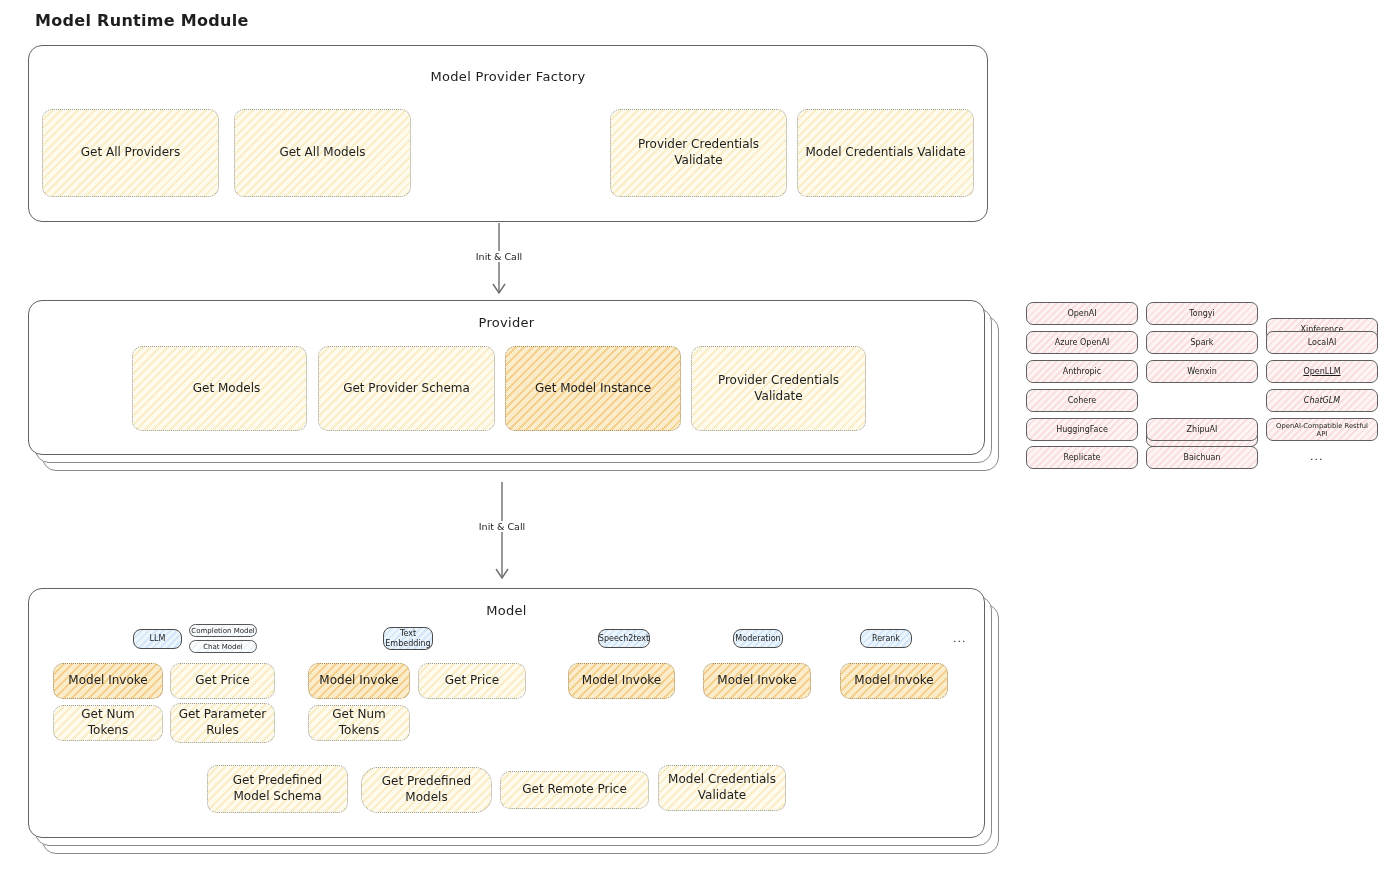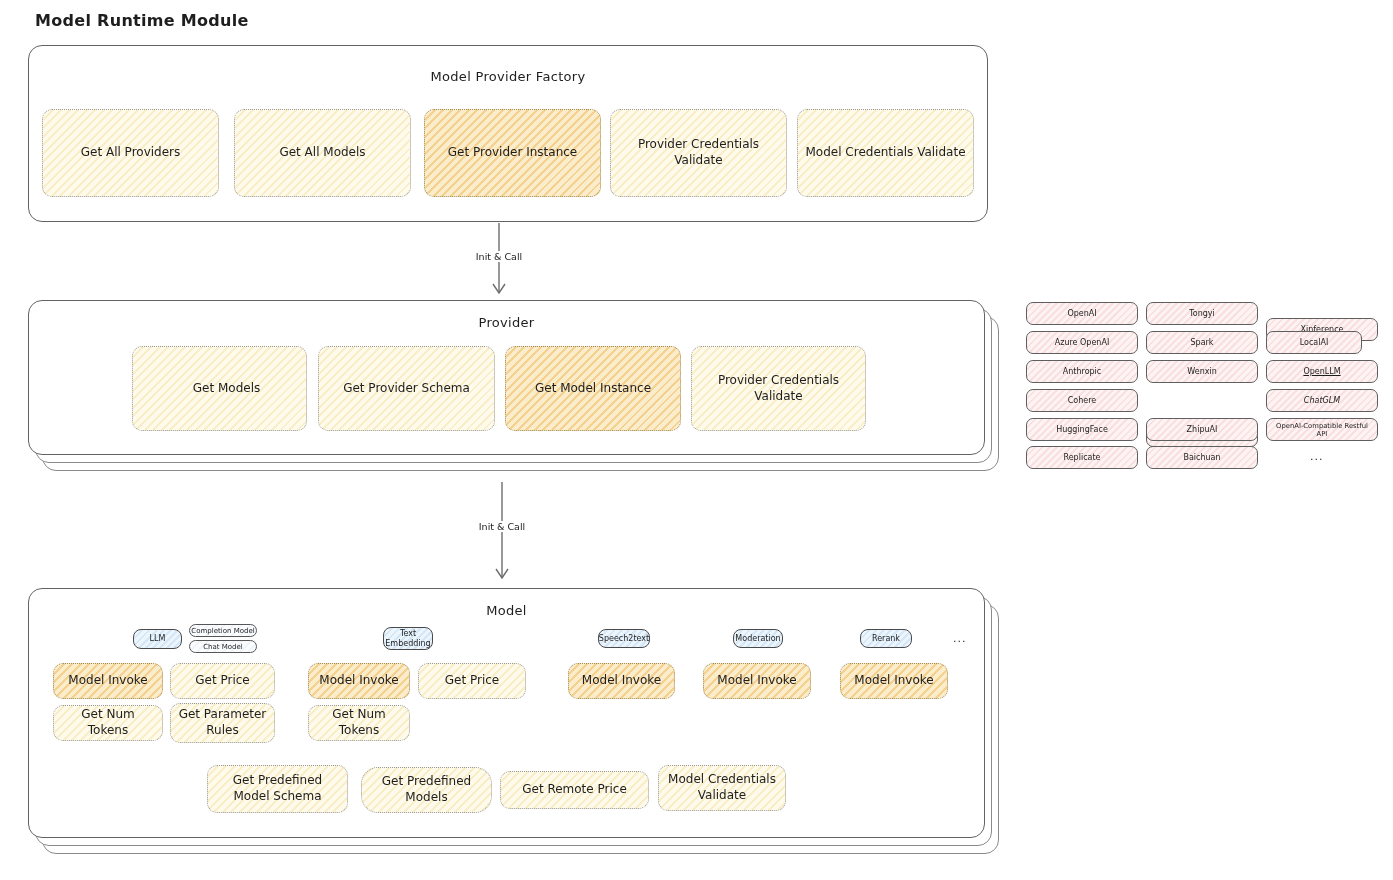--- a/index.html
+++ b/index.html
@@ -77,21 +77,20 @@
 <body>
 
 <div id="canvas">
 
   <div class="abs page-title" style="left:35px; top:11px;">Model Runtime Module</div>
 
   <div class="frame" style="left:28px; top:45px; width:960px; height:177px;">
     <div class="frame-title" style="top:23px;">Model Provider Factory</div>
     <div class="node node-yellow" style="left:13px; top:63px; width:177px; height:88px;">Get All Providers</div>
     <div class="node node-yellow" style="left:205px; top:63px; width:177px; height:88px;">Get All Models</div>
-    <div class="node node-orange" style="left:395px; top:63px; width:177px; height:88px;">Get Provider Instance</div>
     <div class="node node-yellow" style="left:581px; top:63px; width:177px; height:88px;">Provider Credentials Validate</div>
     <div class="node node-yellow" style="left:768px; top:63px; width:177px; height:88px;">Model Credentials Validate</div>
   </div>
 
   <svg style="left:488px; top:223px;" width="22" height="72" viewBox="0 0 22 72">
     <line x1="11" y1="0" x2="11" y2="70" stroke="#6d6d6d" stroke-width="1.4"></line>
     <polyline points="5,61 11,70 17,61" fill="none" stroke="#6d6d6d" stroke-width="1.4"></polyline>
   </svg>
   <div class="arrow-label" style="left:468px; top:251px; width:62px;">Init &amp; Call</div>
 
@@ -113,21 +112,21 @@
   <div class="cell-pink" style="left:1026px; top:446px; width:112px; height:23px;">Replicate</div>
 
   <div class="cell-pink" style="left:1146px; top:302px; width:112px; height:23px;">Tongyi</div>
   <div class="cell-pink" style="left:1146px; top:331px; width:112px; height:23px;">Spark</div>
   <div class="cell-pink" style="left:1146px; top:360px; width:112px; height:23px;">Wenxin</div>
   <div class="cell-pink" style="left:1146px; top:389px; width:112px; height:18px;margin-top:40px;">Minimax</div>
   <div class="cell-pink" style="left:1146px; top:418px; width:112px; height:23px;">ZhipuAI</div>
   <div class="cell-pink" style="left:1146px; top:446px; width:112px; height:23px;">Baichuan</div>
 
   <div class="cell-pink" style="left:1266px; top:302px; width:112px; height:23px;margin-top:16px;">Xinference</div>
-  <div class="cell-pink" style="left:1266px; top:331px; width:96px; height:23px;">LocalAI</div>
+  <div class="cell-pink" style="left:1266px; top:331px; width:112px; height:23px;">LocalAI</div>
   <div class="cell-pink" style="left:1266px; top:360px; width:112px; height:23px;text-decoration:underline;">OpenLLM</div>
   <div class="cell-pink" style="left:1266px; top:389px; width:112px; height:23px;font-style:italic;">ChatGLM</div>
   <div class="cell-pink tight" style="left:1266px; top:418px; width:112px; height:23px;">OpenAI-Compatible Restful API</div>
   <div class="ellipsis-text" style="left:1310px; top:450px;">...</div>
 
   <svg style="left:491px; top:482px;" width="22" height="98" viewBox="0 0 22 98">
     <line x1="11" y1="0" x2="11" y2="96" stroke="#6d6d6d" stroke-width="1.4"></line>
     <polyline points="5,87 11,96 17,87" fill="none" stroke="#6d6d6d" stroke-width="1.4"></polyline>
   </svg>
   <div class="arrow-label" style="left:471px; top:521px; width:62px;">Init &amp; Call</div>

